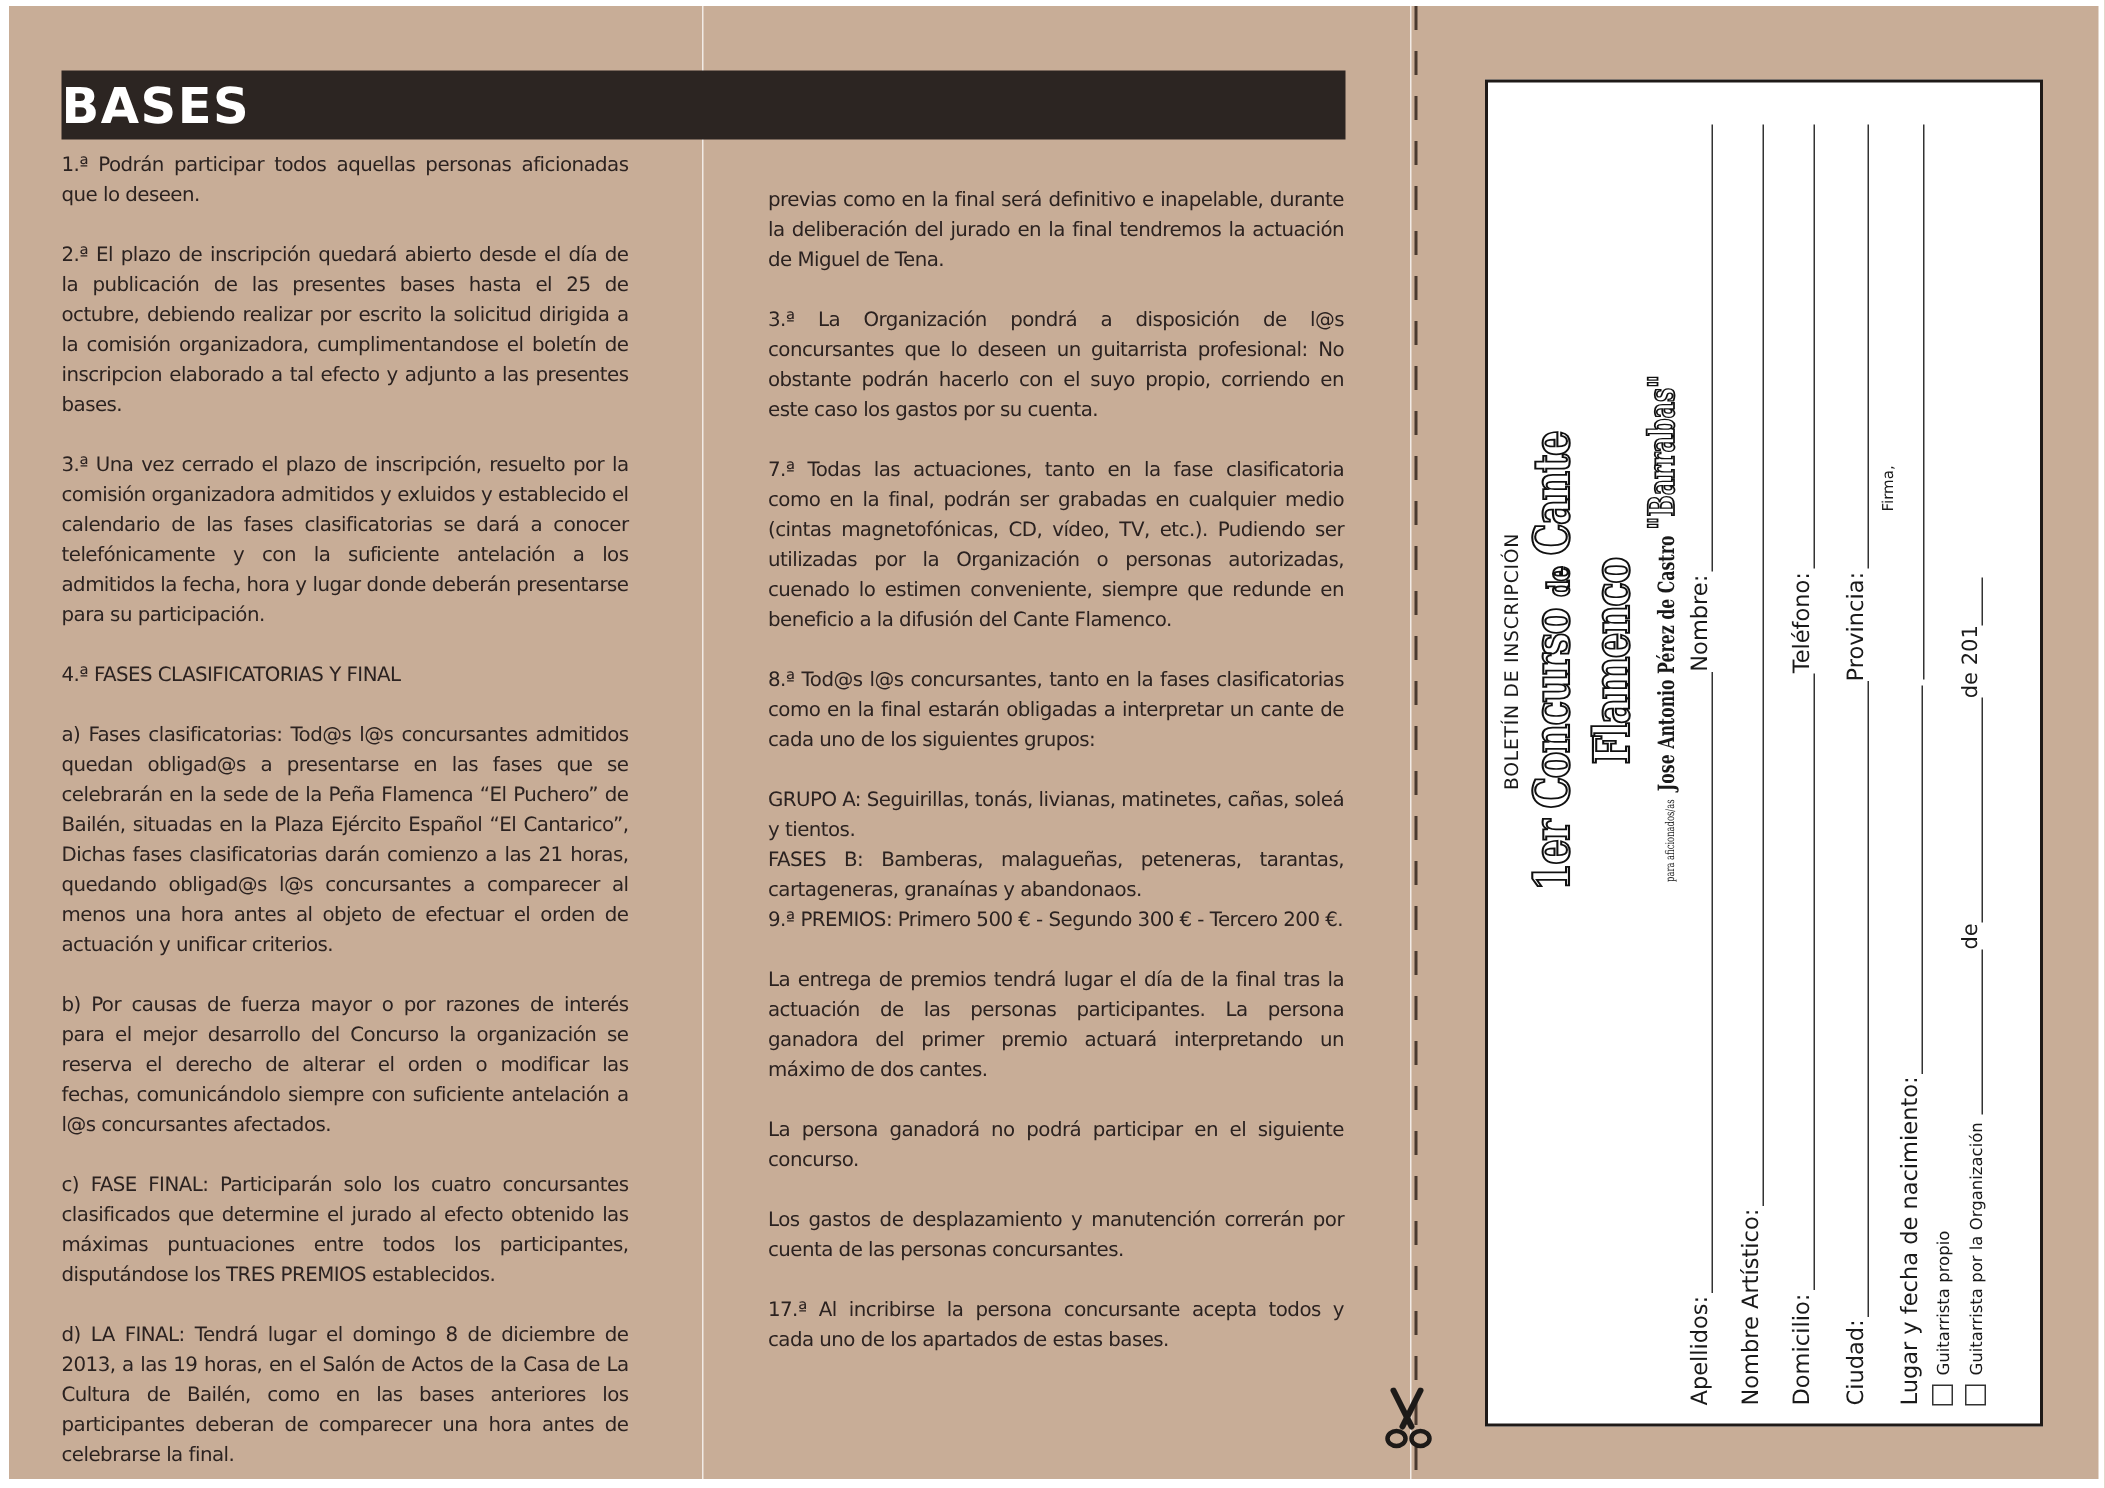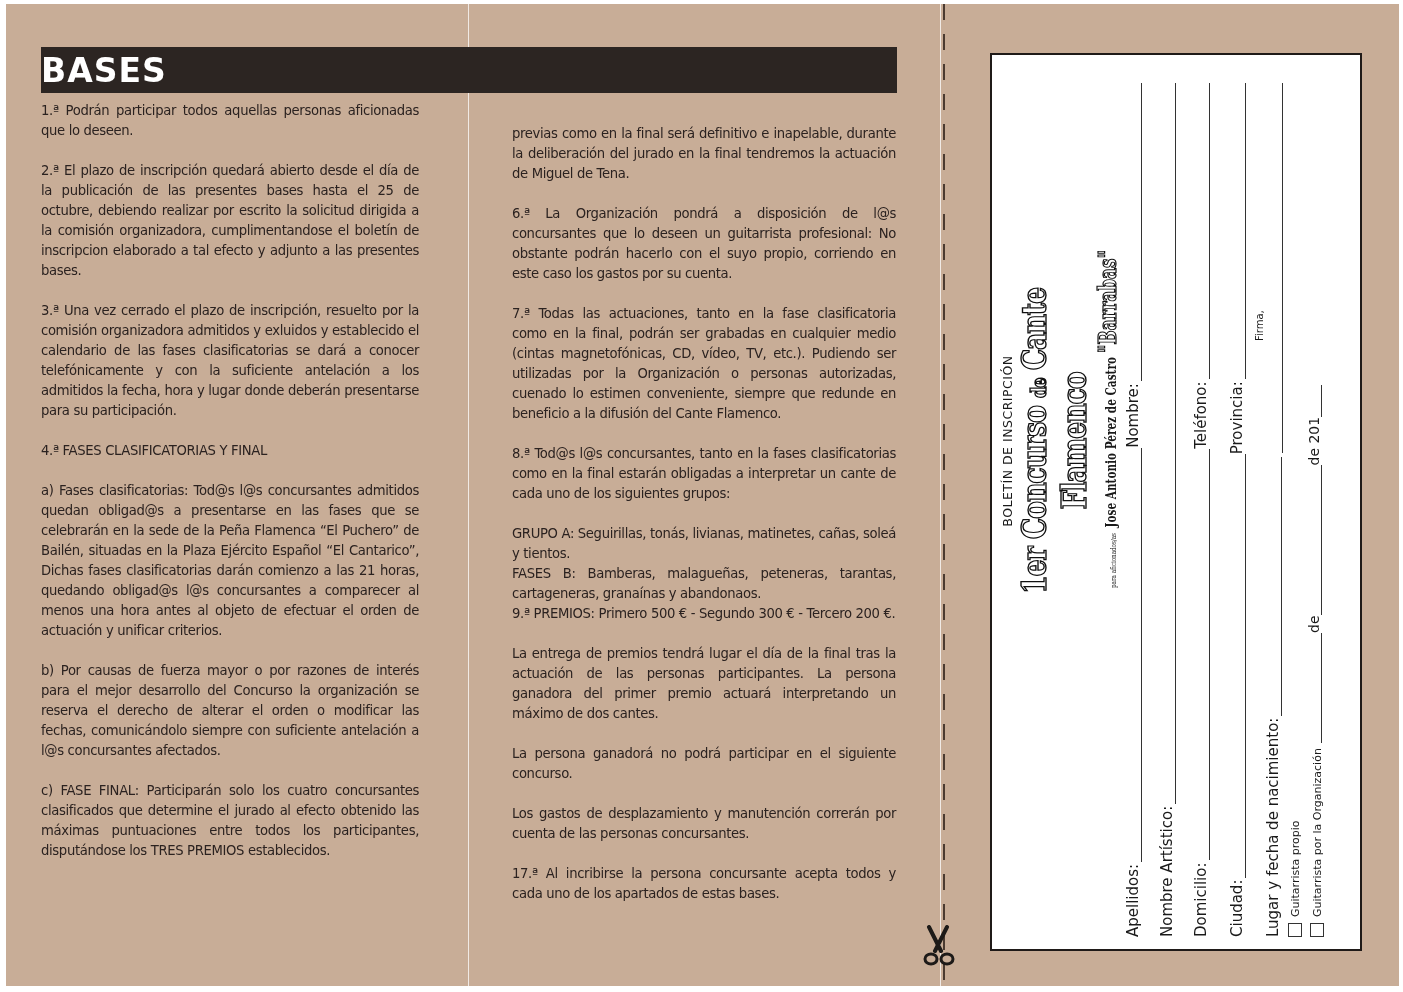--- a/index.html
+++ b/index.html
@@ -94,26 +94,27 @@
 </div>
 
 <div class="col col-left">
   <p>1.ª Podrán participar todos aquellas personas aficionadas que lo deseen.</p>
   <p>2.ª El plazo de inscripción quedará abierto desde el día de la publicación de las presentes bases hasta el 25 de octubre, debiendo realizar por escrito la solicitud dirigida a la comisión organizadora, cumplimentandose el boletín de inscripcion elaborado a tal efecto y adjunto a las presentes bases.</p>
   <p>3.ª Una vez cerrado el plazo de inscripción, resuelto por la comisión organizadora admitidos y exluidos y establecido el calendario de las fases clasificatorias se dará a conocer telefónicamente y con la suficiente antelación a los admitidos la fecha, hora y lugar donde deberán presentarse para su participación.</p>
   <p>4.ª FASES CLASIFICATORIAS Y FINAL</p>
   <p>a) Fases clasificatorias: Tod@s l@s concursantes admitidos quedan obligad@s a presentarse en las fases que se celebrarán en la sede de la Peña Flamenca “El Puchero” de Bailén, situadas en la Plaza Ejército Español “El Cantarico”, Dichas fases clasificatorias darán comienzo a las 21 horas, quedando obligad@s l@s concursantes a comparecer al menos una hora antes al objeto de efectuar el orden de actuación y unificar criterios.</p>
   <p>b) Por causas de fuerza mayor o por razones de interés para el mejor desarrollo del Concurso la organización se reserva el derecho de alterar el orden o modificar las fechas, comunicándolo siempre con suficiente antelación a l@s concursantes afectados.</p>
   <p>c) FASE FINAL: Participarán solo los cuatro concursantes clasificados que determine el jurado al efecto obtenido las máximas puntuaciones entre todos los participantes, disputándose los TRES PREMIOS establecidos.</p>
+  <p>d) LA FINAL: Tendrá lugar el domingo 8 de diciembre de 2013, a las 19 horas, en el Salón de Actos de la Casa de La Cultura de Bailén, como en las bases anteriores los participantes deberan de comparecer una hora antes de celebrarse la final.</p>
 
 </div>
 
 <div class="col col-mid">
   <p>previas como en la final será definitivo e inapelable, durante la deliberación del jurado en la final tendremos la actuación de Miguel de Tena.</p>
-  <p>6.ª La Organización pondrá a disposición de l@s concursantes que lo deseen un guitarrista profesional: No obstante podrán hacerlo con el suyo propio, corriendo en este caso los gastos por su cuenta.</p>
+  <p>3.ª La Organización pondrá a disposición de l@s concursantes que lo deseen un guitarrista profesional: No obstante podrán hacerlo con el suyo propio, corriendo en este caso los gastos por su cuenta.</p>
   <p>7.ª Todas las actuaciones, tanto en la fase clasificatoria como en la final, podrán ser grabadas en cualquier medio (cintas magnetofónicas, CD, vídeo, TV, etc.). Pudiendo ser utilizadas por la Organización o personas autorizadas, cuenado lo estimen conveniente, siempre que redunde en beneficio a la difusión del Cante Flamenco.</p>
   <p>8.ª Tod@s l@s concursantes, tanto en la fases clasificatorias como en la final estarán obligadas a interpretar un cante de cada uno de los siguientes grupos:</p>
   <p class="tight">GRUPO A: Seguirillas, tonás, livianas, matinetes, cañas, soleá y tientos.</p>
   <p class="tight">FASES B: Bamberas, malagueñas, peteneras, tarantas, cartageneras, granaínas y abandonaos.</p>
   <p>9.ª PREMIOS: Primero 500 € - Segundo 300 € - Tercero 200 €.</p>
   <p>La entrega de premios tendrá lugar el día de la final tras la actuación de las personas participantes. La persona ganadora del primer premio actuará interpretando un máximo de dos cantes.</p>
   <p>La persona ganadorá no podrá participar en el siguiente concurso.</p>
   <p>Los gastos de desplazamiento y manutención correrán por cuenta de las personas concursantes.</p>
   <p>17.ª Al incribirse la persona concursante acepta todos y cada uno de los apartados de estas bases.</p>
 </div>

